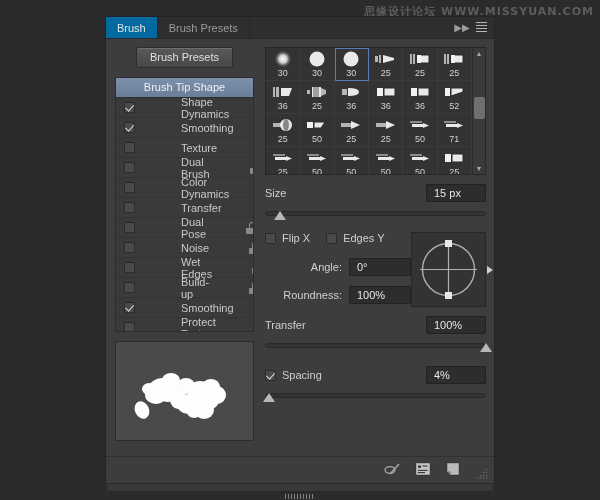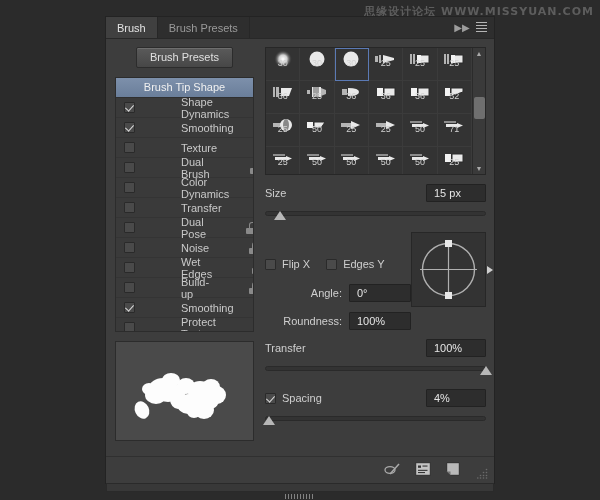--- a/index.html
+++ b/index.html
@@ -34,21 +34,21 @@
     height: 22px; background: #2e2e2e;
     display: flex; align-items: stretch;
     border-bottom: 1px solid #282828;
     position: relative;
   }
   .tab {
     padding: 0 11px; display: flex; align-items: center;
     font-size: 11px; color: #9a9a9a;
     border-right: 1px solid #272727;
   }
-  .tab.active { background: #404040; color: #e3e3e3; }
+  .tab.active { background: #0369a1; color: #e3e3e3; }
   #tabbar-spacer { flex: 1; }
   .tabicon {
     display: flex; align-items: center; justify-content: center;
     width: 20px; color: #9d9d9d; font-size: 10px;
   }
   #menu-icon { width: 22px; padding-right: 4px; }
   .hamburger { display: inline-block; width: 11px; }
   .hamburger i {
     display: block; height: 1px; background: #b5b5b5; margin: 2px 0;
   }
@@ -136,21 +136,21 @@
   .cell {
     display: flex; flex-direction: column;
     align-items: center; justify-content: flex-start;
     border-right: 1px solid #3b3b3b;
     border-bottom: 1px solid #3b3b3b;
     position: relative; padding-top: 2px;
   }
   .cell.sel { outline: 1px solid #5b7ab5; outline-offset: -1px; z-index: 2; }
   .cell .num {
     font-size: 9px; color: #d2d2d2; line-height: 10px;
-    position: absolute; bottom: 12px;
+    position: absolute; bottom: 2px;
   }
   .tipimg { height: 18px; display: flex; align-items: center; }
   .scroll-col {
     width: 13px; background: #3a3a3a;
     border-left: 1px solid #2b2b2b;
     display: flex; flex-direction: column; align-items: center;
   }
   .arw { font-size: 7px; color: #a9a9a9; line-height: 11px; }
   .sthumb {
     width: 11px; height: 22px; background: #6f6f6f;
@@ -180,21 +180,21 @@
   }
   .knob {
     position: absolute; top: 4px; width: 0; height: 0;
     border-left: 6px solid transparent; border-right: 6px solid transparent;
     border-bottom: 9px solid #b7b7b7;
     transform: translateX(-6px);
   }
 
   
   #flip-block { display: flex; margin-top: 11px; }
-  #flip-left { flex: 1; margin-top: 26px; }
+  #flip-left { flex: 1; }
   .flip-line { display: flex; align-items: center; gap: 16px; }
   .flip-item { display: flex; align-items: center; font-size: 11px; color: #cfcfcf; }
   .flip-item .cbox { margin-right: 6px; }
 
   #angle-pad {
     width: 75px; height: 75px;
     background: #333; border: 1px solid #272727;
     position: relative; flex: none;
   }
   #angle-pad .arrow {

